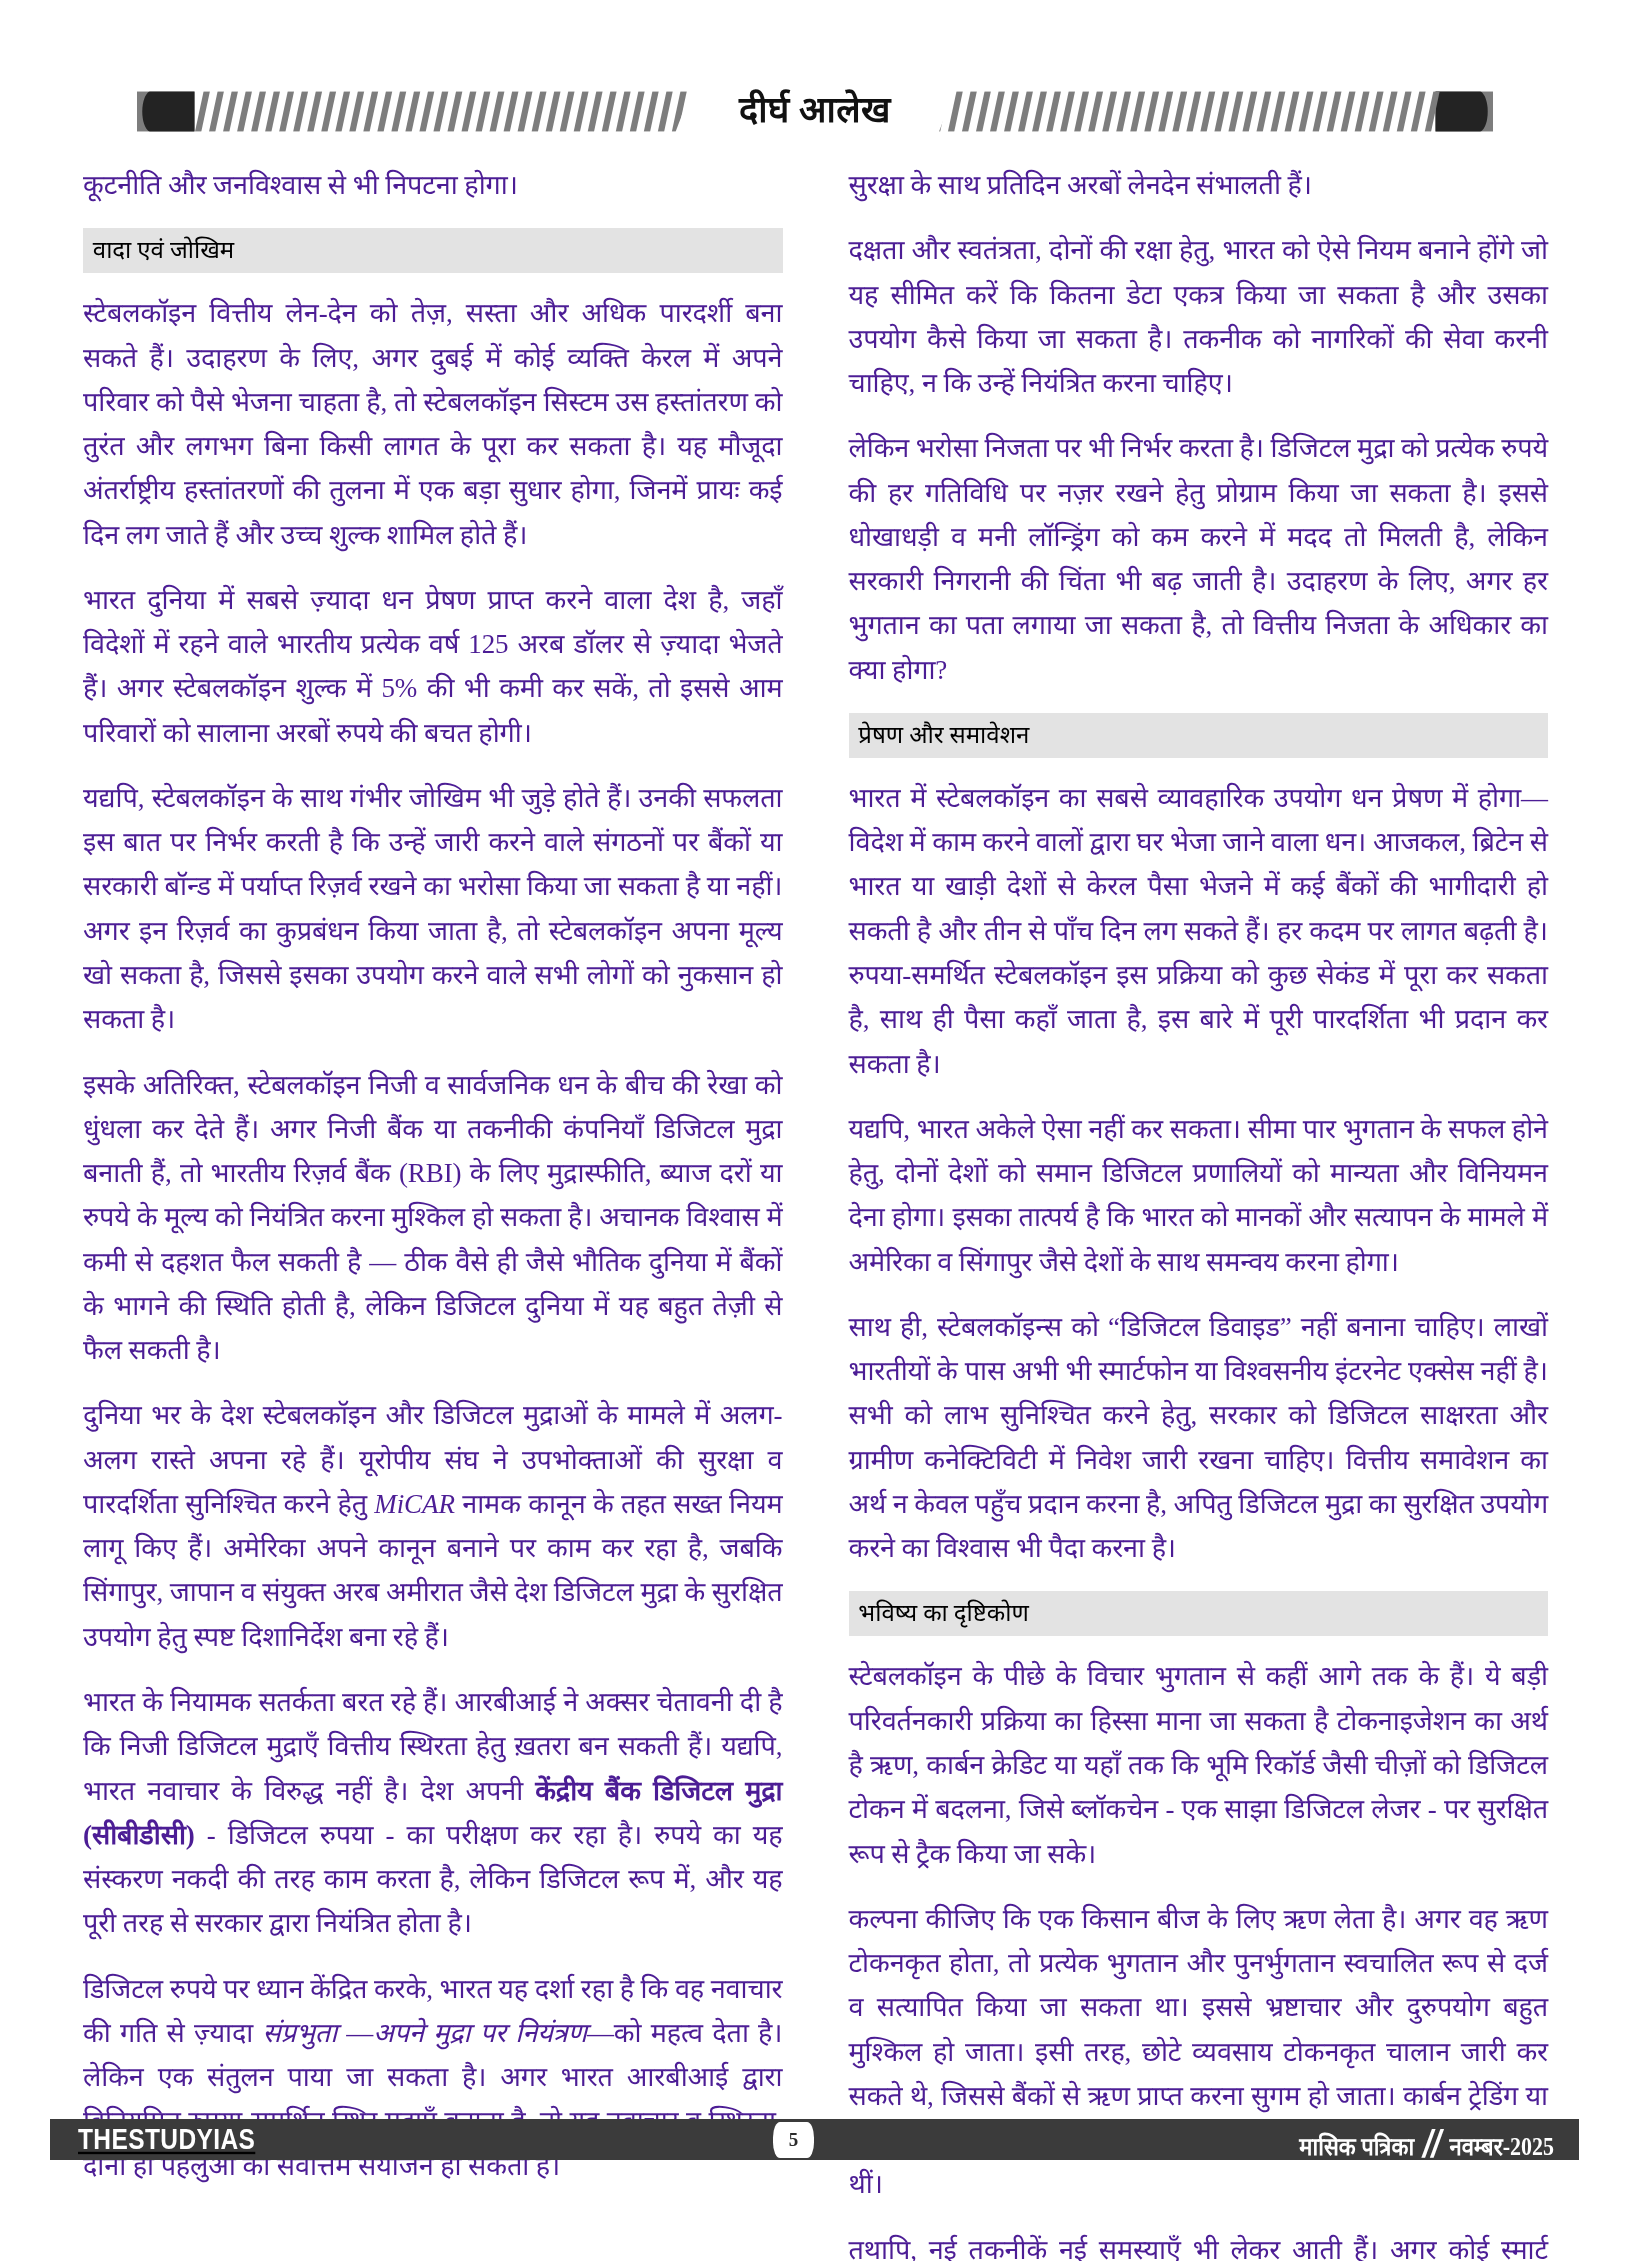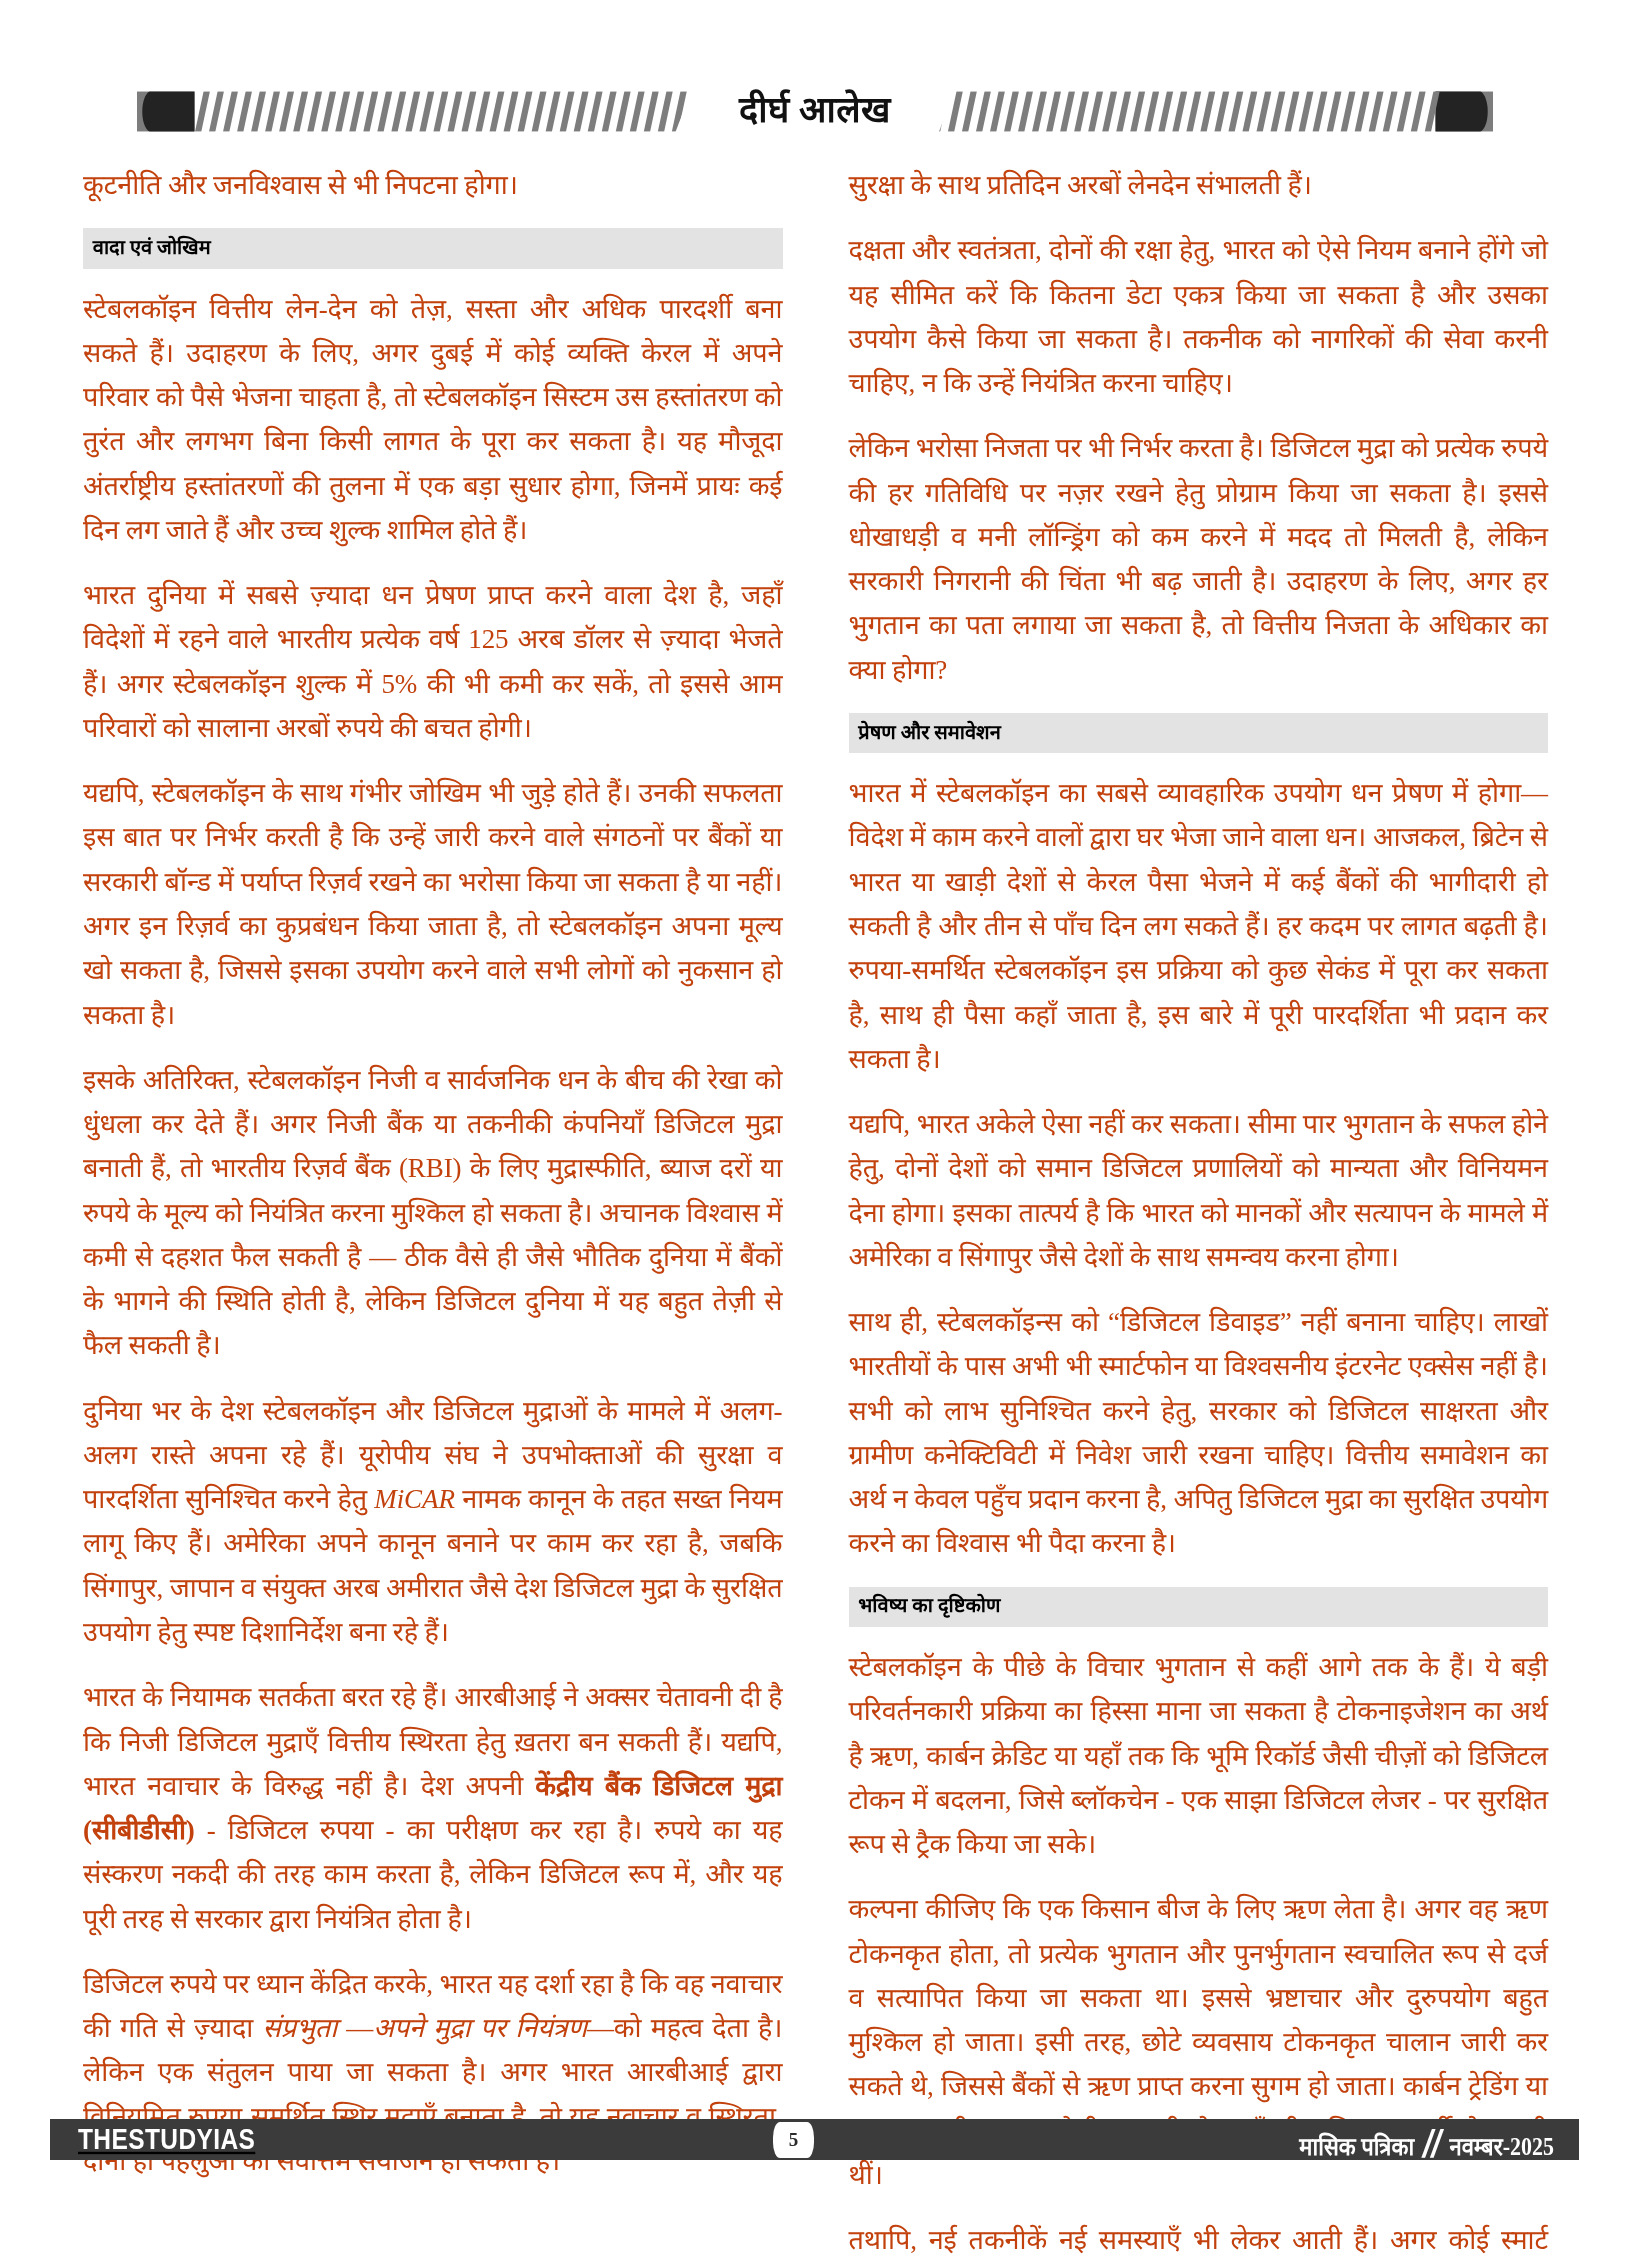--- a/index.html
+++ b/index.html
@@ -70,28 +70,28 @@
     box-sizing: border-box;
   }
 
   p.body {
     font-size: 27px;
     line-height: 1.64;
     margin: 0 0 21px 0;
     text-align: justify;
     text-justify: inter-word;
     font-family: "Liberation Serif", serif;
-    color: #c2410c;
+    color: #4c1d95;
     letter-spacing: -0.1px;
   }
 
   .sec-head {
     background: #e3e3e3;
-    font-size: 20px;
-    font-weight: 700;
+    font-size: 24px;
+    font-weight: 400;
     padding: 7.7px 9.8px 9px 9.8px;
     margin: 11.2px 0 18px 0;
     font-family: "Liberation Serif", serif;
     color: #000;
     line-height: 1.18;
   }
 
   em.it { font-style: italic; }
   strong.bd { font-weight: 700; }
 

